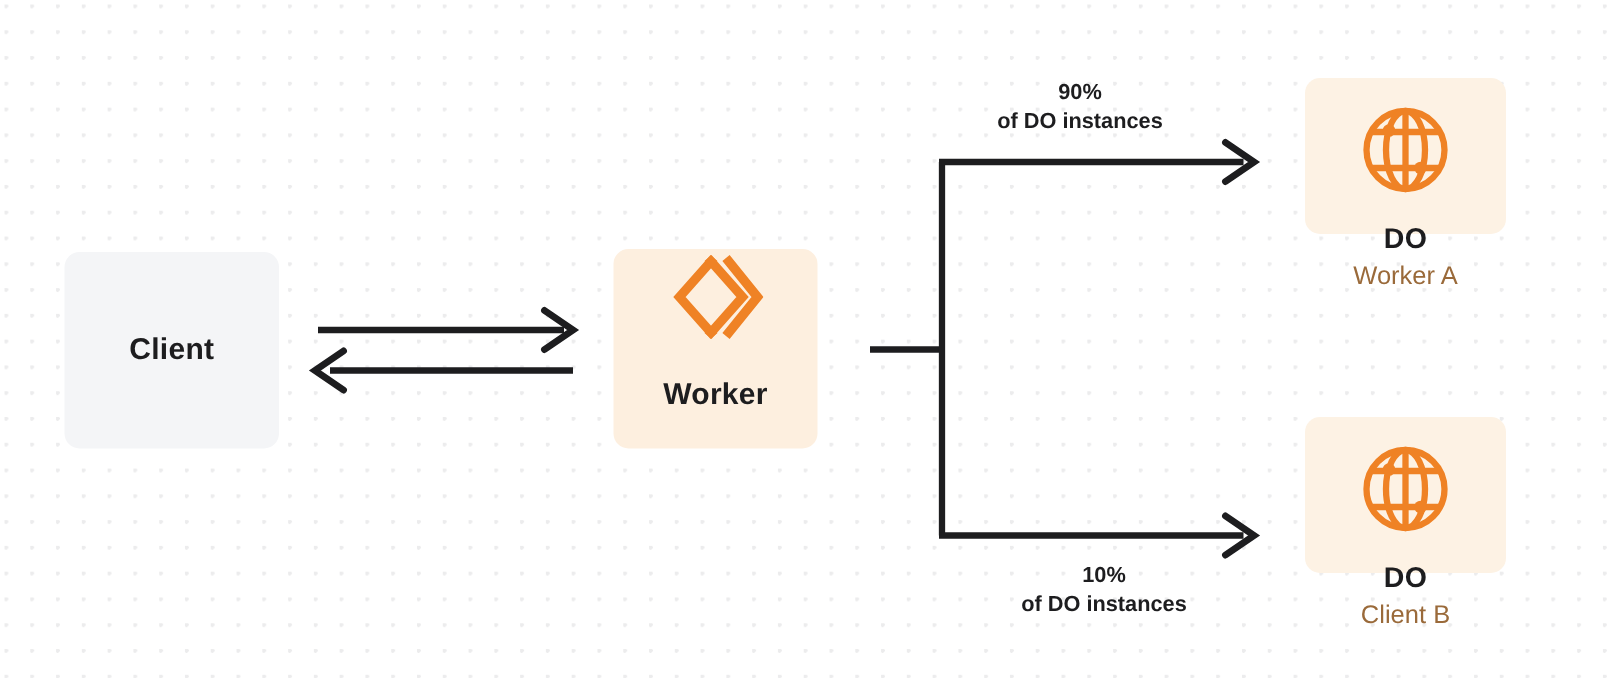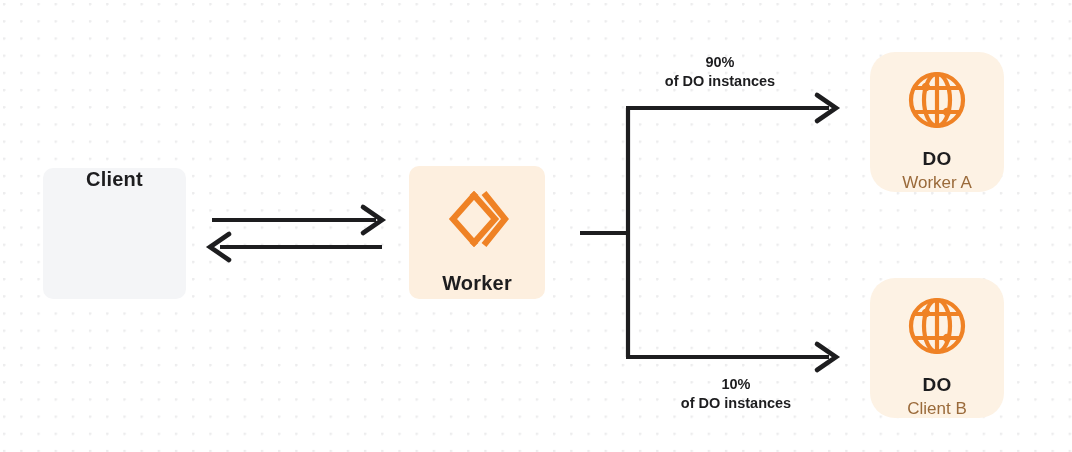--- a/index.html
+++ b/index.html
@@ -25,20 +25,21 @@
   }
 
   
   .node {
     position: absolute;
     box-sizing: border-box;
     border-radius: 10px;
     display: flex;
     flex-direction: column;
     align-items: center;
+    justify-content: center;
   }
 
   #node-client {
     left: 43px;
     top: 168px;
     width: 143px;
     height: 131px;
     background-color: #f4f5f7;
   }
   .client-label {
@@ -48,38 +49,36 @@
     letter-spacing: 0.2px;
   }
 
   #node-worker {
     left: 409px;
     top: 166px;
     width: 136px;
     height: 133px;
     background-color: #fdefdf;
     justify-content: flex-start;
-    padding-top: 21px;
   }
   .worker-label {
     font-size: 20px;
     font-weight: bold;
     color: #1d1d1f;
     margin-top: 17px;
     letter-spacing: 0.2px;
   }
 
   .node-do {
     left: 870px;
     width: 134px;
-    height: 140px;
+    height: 104px;
     background-color: #fdf2e4;
     justify-content: flex-start;
     padding-top: 18px;
-    border-radius: 25px;
   }
   #node-do-a { top: 52px; }
   #node-do-b { top: 278px; }
 
   .do-title {
     font-size: 19px;
     font-weight: bold;
     color: #1d1d1f;
     margin-top: 14px;
     letter-spacing: 0.3px;

